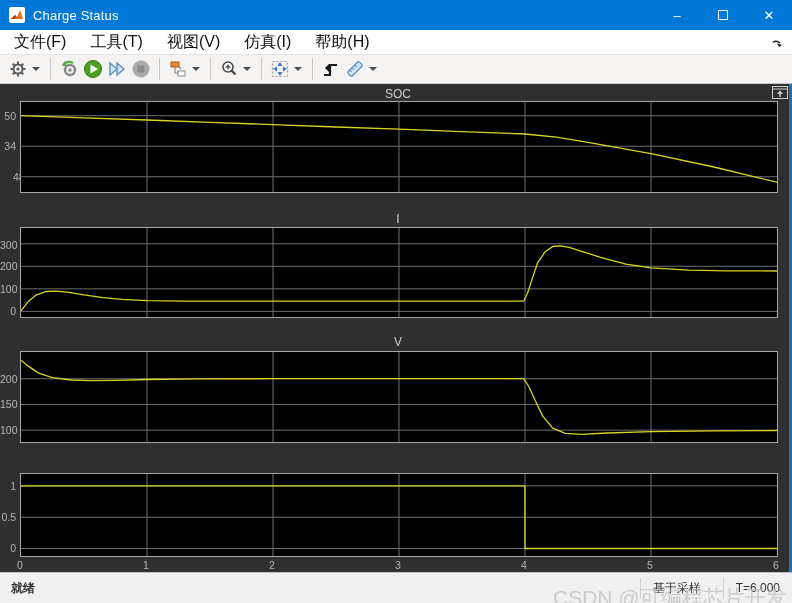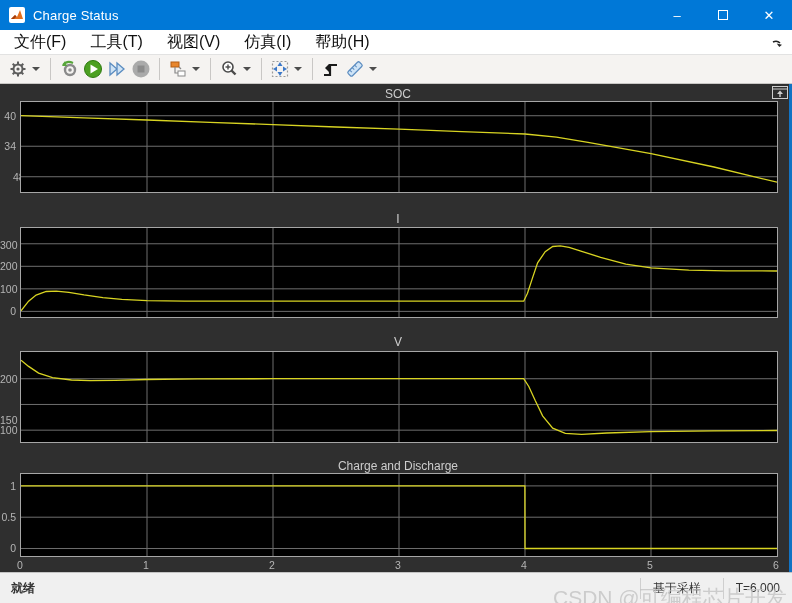--- a/index.html
+++ b/index.html
@@ -210,21 +210,21 @@
     </span>
     <span class="caret"></span>
   </div>
 
   <div class="canvas">
 
     <div class="plot-title t-soc">SOC</div>
     <div class="yticks yt-soc">
         <span style="top: 69.7458px; padding-left: 13px;">48</span>
         <span style="top: 39.2373px;">34</span>
-        <span style="top: 8.72881px;">40</span>
+        <span style="top: 8.72881px;">50</span>
       </div>
     <div class="axes ax-soc">
         <svg width="756" height="90">
           <line x1="126" y1="0" x2="126" y2="90" stroke="#6e6e6e" stroke-width="1"></line>
           <line x1="252" y1="0" x2="252" y2="90" stroke="#6e6e6e" stroke-width="1"></line>
           <line x1="378" y1="0" x2="378" y2="90" stroke="#6e6e6e" stroke-width="1"></line>
           <line x1="504" y1="0" x2="504" y2="90" stroke="#6e6e6e" stroke-width="1"></line>
           <line x1="630" y1="0" x2="630" y2="90" stroke="#6e6e6e" stroke-width="1"></line>
           <line x1="0" y1="74.74576271186442" x2="756" y2="74.74576271186442" stroke="#6e6e6e" stroke-width="1"></line>
           <line x1="0" y1="44.23728813559326" x2="756" y2="44.23728813559326" stroke="#6e6e6e" stroke-width="1"></line>
@@ -251,38 +251,37 @@
           <line x1="0" y1="60.835443037974684" x2="756" y2="60.835443037974684" stroke="#6e6e6e" stroke-width="1"></line>
           <line x1="0" y1="38.303797468354425" x2="756" y2="38.303797468354425" stroke="#6e6e6e" stroke-width="1"></line>
           <line x1="0" y1="15.772151898734165" x2="756" y2="15.772151898734165" stroke="#6e6e6e" stroke-width="1"></line>
           <polyline points="0.0,82.9 7.6,73.2 15.1,67.1 25.2,63.5 35.3,63.1 47.9,64.4 63.0,66.9 81.9,69.6 100.8,71.4 126.0,72.6 163.8,73.1 214.2,73.2 315.0,73.2 441.0,73.2 502.7,73.2 506.5,65.3 511.6,49.6 516.6,34.9 524.2,23.7 531.7,18.5 539.3,17.8 548.1,19.4 560.7,23.4 579.6,29.3 604.8,36.1 630.0,39.9 667.8,42.1 705.6,42.8 756.0,43.0" fill="none" stroke="#d8d422" stroke-width="1.3"></polyline>
         </svg>
       </div>
 
     <div class="plot-title t-v">V</div>
     <div class="yticks yt-v">
         <span style="top: 73.1714px;">100</span>
-        <span style="top: 63px;">150</span>
+        <span style="top: 47px;">150</span>
         <span style="top: 21.7429px;">200</span>
       </div>
     <div class="axes ax-v">
         <svg width="756" height="90">
           <line x1="126" y1="0" x2="126" y2="90" stroke="#6e6e6e" stroke-width="1"></line>
           <line x1="252" y1="0" x2="252" y2="90" stroke="#6e6e6e" stroke-width="1"></line>
           <line x1="378" y1="0" x2="378" y2="90" stroke="#6e6e6e" stroke-width="1"></line>
           <line x1="504" y1="0" x2="504" y2="90" stroke="#6e6e6e" stroke-width="1"></line>
           <line x1="630" y1="0" x2="630" y2="90" stroke="#6e6e6e" stroke-width="1"></line>
           <line x1="0" y1="78.17142857142858" x2="756" y2="78.17142857142858" stroke="#6e6e6e" stroke-width="1"></line>
           <line x1="0" y1="52.457142857142856" x2="756" y2="52.457142857142856" stroke="#6e6e6e" stroke-width="1"></line>
           <line x1="0" y1="26.742857142857147" x2="756" y2="26.742857142857147" stroke="#6e6e6e" stroke-width="1"></line>
           <polyline points="0.0,8.2 7.6,14.4 17.6,21.1 31.5,25.7 50.4,28.0 69.3,28.6 94.5,28.3 126.0,27.5 176.4,26.9 252.0,26.7 378.0,26.7 502.7,26.7 507.8,34.5 514.1,48.3 521.6,63.8 531.7,76.1 544.3,81.3 560.7,82.3 585.9,81.0 630.0,79.7 693.0,78.8 756.0,78.5" fill="none" stroke="#d8d422" stroke-width="1.3"></polyline>
         </svg>
       </div>
 
-    <div class="plot-title t-cd">Charge and Discharge</div>
     <div class="yticks yt-cd">
         <span style="top: 69.4885px;">0</span>
         <span style="top: 38.1908px;">0.5</span>
         <span style="top: 6.89313px;">1</span>
       </div>
     <div class="axes ax-cd">
         <svg width="756" height="82">
           <line x1="126" y1="0" x2="126" y2="82" stroke="#6e6e6e" stroke-width="1"></line>
           <line x1="252" y1="0" x2="252" y2="82" stroke="#6e6e6e" stroke-width="1"></line>
           <line x1="378" y1="0" x2="378" y2="82" stroke="#6e6e6e" stroke-width="1"></line>

